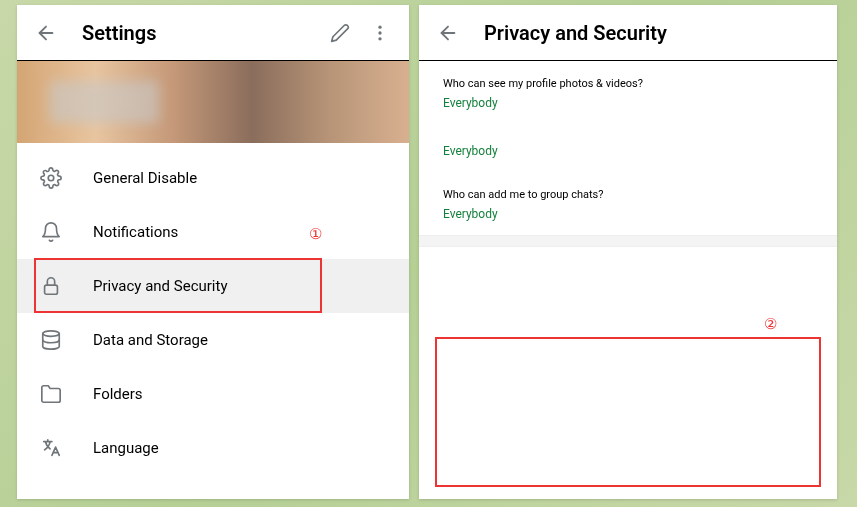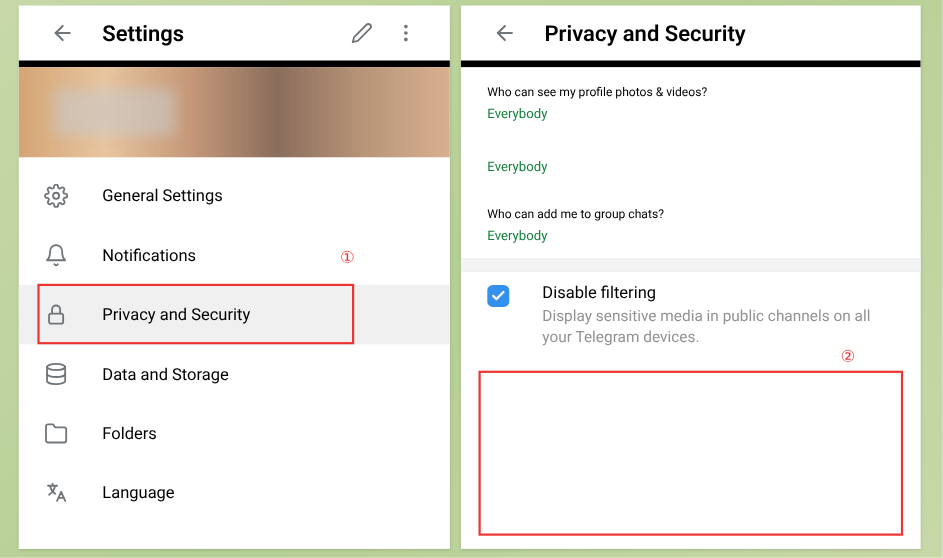--- a/index.html
+++ b/index.html
@@ -17,22 +17,22 @@
     box-shadow: 0 1px 3px rgba(0,0,0,0.15);
     overflow: hidden;
   }
   .left-panel { left: 17px; top: 5px; width: 392px; height: 494px; }
   .right-panel { left: 419px; top: 5px; width: 418px; height: 494px; }
 
   .header {
     height: 56px;
     display: flex;
     align-items: center;
-    padding: 0 20px;
-    border-bottom: 6px solid #000000;
+    padding: 0 9px;
+    border-bottom: 1px solid #000000;
   }
   .header .icon-btn {
     width: 40px; height: 40px;
     display: flex; align-items: center; justify-content: center;
     border-radius: 50%;
     cursor: pointer;
     color: #707579;
   }
   .header-title {
     font-size: 20px;
@@ -148,21 +148,21 @@
   </div>
 
   <div class="menu-list">
     <div class="menu-item">
       <span class="menu-icon">
         <svg width="22" height="22" viewBox="0 0 24 24" fill="none" stroke="currentColor" stroke-width="1.8" stroke-linecap="round" stroke-linejoin="round">
             <circle cx="12" cy="12" r="3"></circle>
             <path d="M19.4 15a1.65 1.65 0 0 0 .33 1.82l.06.06a2 2 0 1 1-2.83 2.83l-.06-.06a1.65 1.65 0 0 0-1.82-.33 1.65 1.65 0 0 0-1 1.51V21a2 2 0 0 1-4 0v-.09a1.65 1.65 0 0 0-1-1.51 1.65 1.65 0 0 0-1.82.33l-.06.06a2 2 0 1 1-2.83-2.83l.06-.06a1.65 1.65 0 0 0 .33-1.82 1.65 1.65 0 0 0-1.51-1H3a2 2 0 0 1 0-4h.09a1.65 1.65 0 0 0 1.51-1 1.65 1.65 0 0 0-.33-1.82l-.06-.06a2 2 0 1 1 2.83-2.83l.06.06a1.65 1.65 0 0 0 1.82.33h0a1.65 1.65 0 0 0 1-1.51V3a2 2 0 0 1 4 0v.09a1.65 1.65 0 0 0 1 1.51h0a1.65 1.65 0 0 0 1.82-.33l.06-.06a2 2 0 1 1 2.83 2.83l-.06.06a1.65 1.65 0 0 0-.33 1.82v0a1.65 1.65 0 0 0 1.51 1H21a2 2 0 0 1 0 4h-.09a1.65 1.65 0 0 0-1.51 1z"></path>
           </svg>
       </span>
-      <span>General Settings</span>
+      <span>General Disable</span>
     </div>
     <div class="menu-item">
       <span class="menu-icon">
         <svg width="22" height="22" viewBox="0 0 24 24" fill="none" stroke="currentColor" stroke-width="1.8" stroke-linecap="round" stroke-linejoin="round">
             <path d="M18 8A6 6 0 0 0 6 8c0 7-3 9-3 9h18s-3-2-3-9"></path>
             <path d="M13.73 21a2 2 0 0 1-3.46 0"></path>
           </svg>
       </span>
       <span>Notifications</span>
     </div>
@@ -226,29 +226,18 @@
     </div>
     <div class="setting-block">
       <div class="setting-title">Who can add me to group chats?</div>
       <div class="setting-value">Everybody</div>
     </div>
   </div>
 
   <div class="section-divider"></div>
 
 
-  <div class="checkbox-row">
-    <div class="checkbox">
-      <svg width="14" height="14" viewBox="0 0 24 24" fill="none" stroke="currentColor" stroke-width="3.5" stroke-linecap="round" stroke-linejoin="round">
-          <polyline points="20 6 9 17 4 12"></polyline>
-        </svg>
-    </div>
-    <div class="check-content">
-      <div class="check-title">Disable filtering</div>
-      <div class="check-desc">Display sensitive media in public channels on all your Telegram devices.</div>
-    </div>
-  </div>
 </div>
 
 <div class="annot annot1"></div>
 <div class="annot-label label1">①</div>
 <div class="annot annot2"></div>
 <div class="annot-label label2">②</div>
 
 </body></html>

